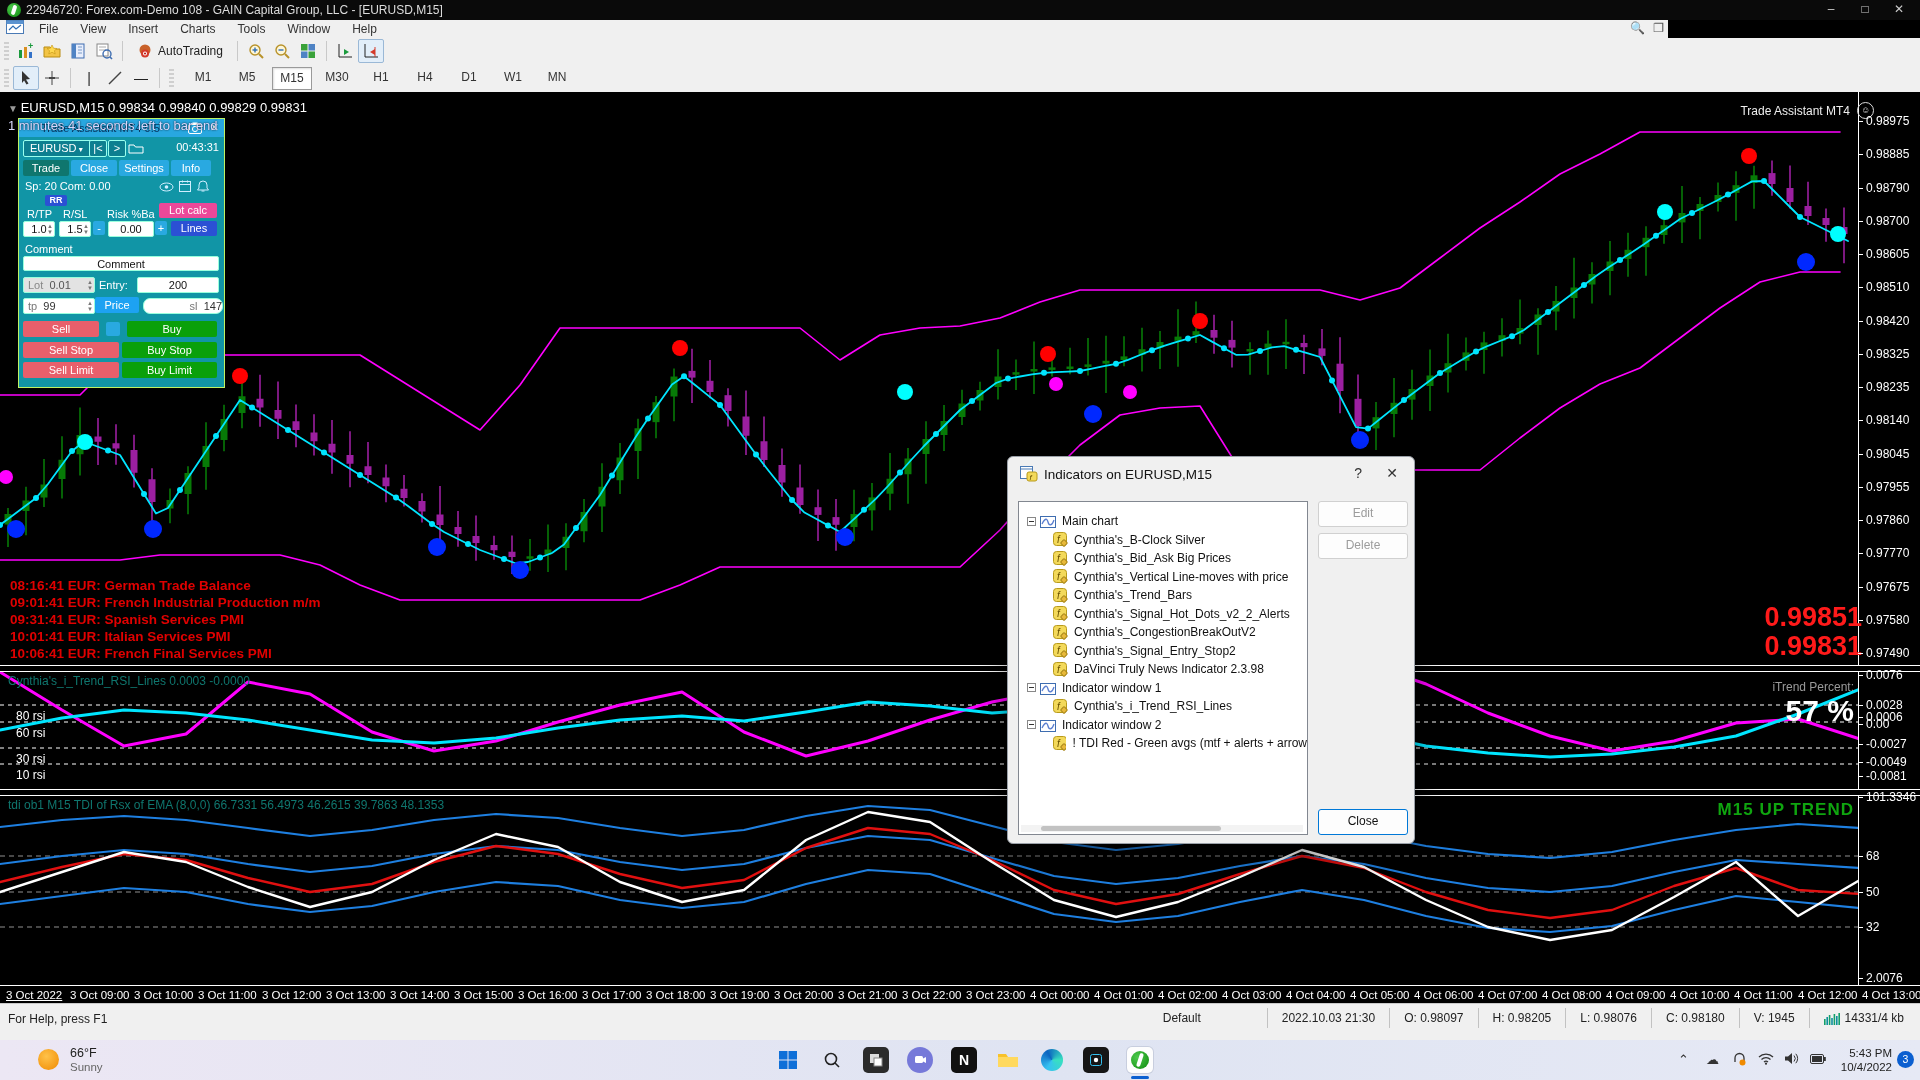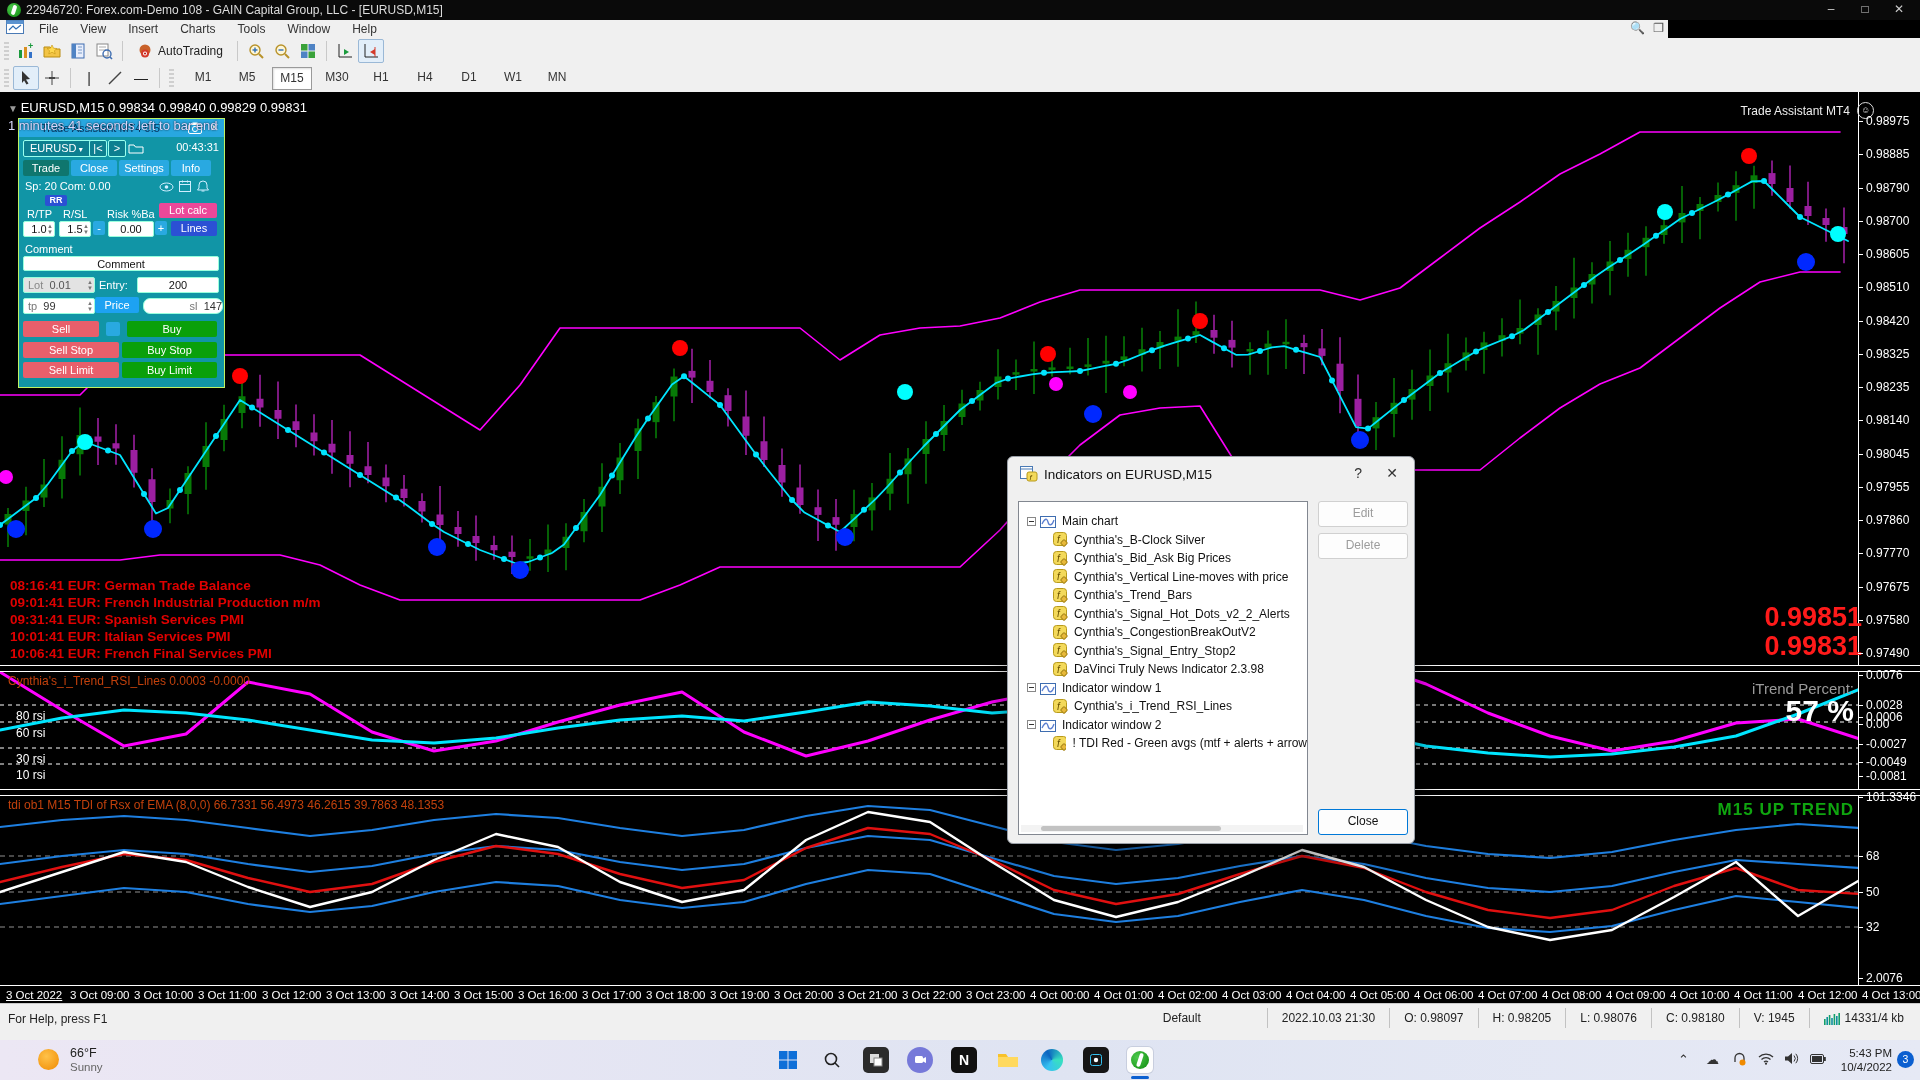--- a/index.html
+++ b/index.html
@@ -38,23 +38,23 @@
   .scale-tick{position:absolute;left:1858px;width:5px;height:1px;background:#fff;}
   .divider{position:absolute;left:0;width:1920px;height:5px;background:#000;border-top:1px solid #fff;border-bottom:1px solid #fff;}
   #timeaxis{position:absolute;left:0;top:893px;width:1920px;height:18px;background:#000;border-top:1px solid #fff;}
   .tlabel{position:absolute;top:3px;color:#fff;font-size:11.5px;white-space:nowrap;}
   .chart-header{position:absolute;left:8px;top:8px;color:#fff;font-size:13px;}
   .bclock{position:absolute;left:8px;top:26px;color:#d8d8ff;font-size:13px;z-index:30;text-shadow:0 0 2px #000;}
   .news{position:absolute;left:10px;color:#e00000;font-size:13.5px;font-weight:bold;white-space:nowrap;}
   .bigprice{position:absolute;right:58px;color:#ff1a1a;font-size:27px;font-weight:bold;line-height:27px;text-align:right;}
   .ta-label{position:absolute;right:70px;top:12px;color:#eee;font-size:12px;}
   .smiley{position:absolute;right:46px;top:10px;width:15px;height:15px;border:1.5px solid #ddd;border-radius:50%;color:#ddd;font-size:9px;text-align:center;line-height:14px;}
-  .winlabel{position:absolute;left:8px;color:#c2410c;font-size:12px;white-space:nowrap;}
+  .winlabel{position:absolute;left:8px;color:#0f766e;font-size:12px;white-space:nowrap;}
   .rsilabel{position:absolute;left:16px;color:#fff;font-size:12px;}
-  .itrend-cap{position:absolute;right:66px;color:#9a9a9a;font-size:15px;}
+  .itrend-cap{position:absolute;right:66px;color:#9a9a9a;font-size:12px;}
   .itrend-val{position:absolute;right:66px;color:#fff;font-size:30px;font-weight:bold;}
   .uptrend{position:absolute;right:66px;color:#0fa50f;font-size:17px;font-weight:bold;letter-spacing:1px;}
   
   #panel{position:absolute;left:18px;top:26px;width:205px;height:268px;background:#1195a6;border:1px solid #bef264;z-index:20;font-size:11px;color:#fff;}
   #panel .ptitle{position:absolute;left:0;top:0;width:100%;height:18px;background:#28a7e0;color:#083a66;font-size:11px;line-height:18px;padding-left:22px;box-sizing:border-box;}
   .pbtn{position:absolute;text-align:center;color:#fff;border-radius:2px;}
   .ptab{height:16px;line-height:16px;font-size:11px;background:#29a9e1;}
   .ptab.active{background:#0f766e;}
   .pinput{position:absolute;background:#fff;color:#111;font-size:11px;text-align:center;border:1px solid #9fd;border-radius:2px;line-height:14px;}
   .spin{position:absolute;right:1px;top:1px;font-size:6px;color:#777;line-height:6px;}

